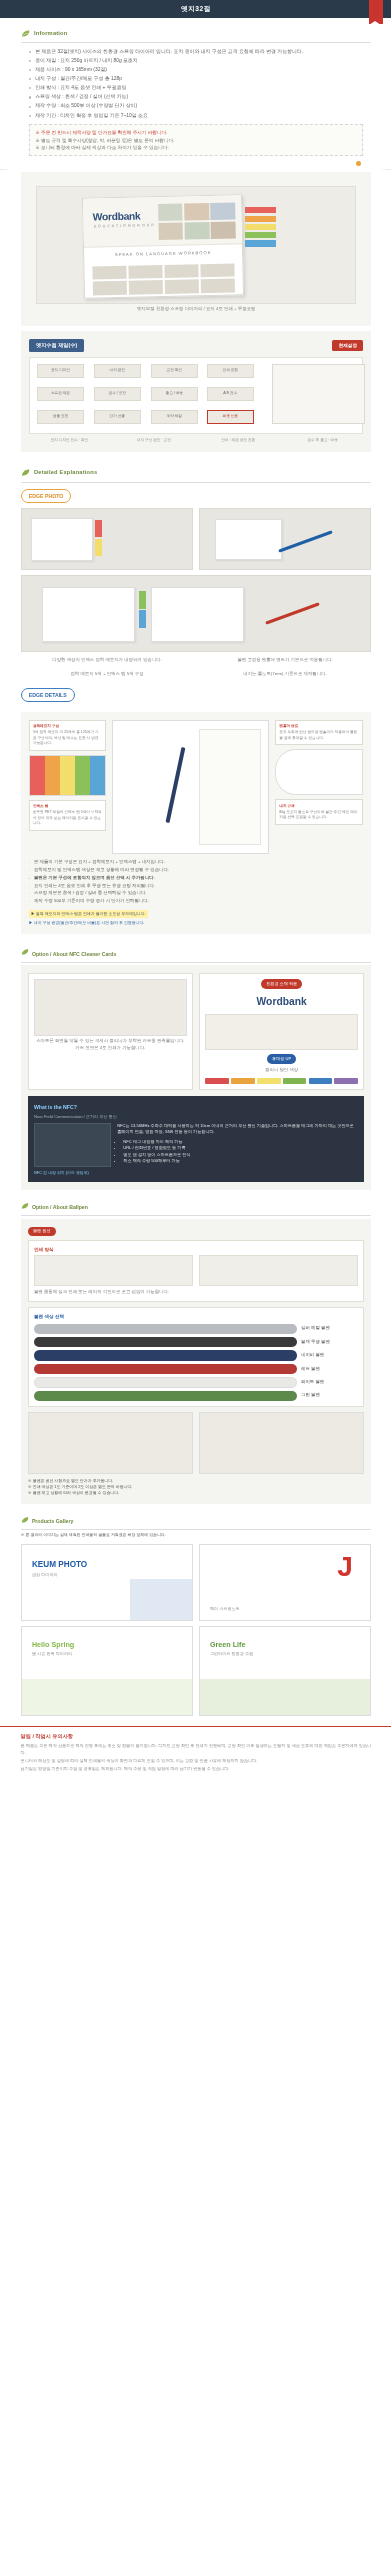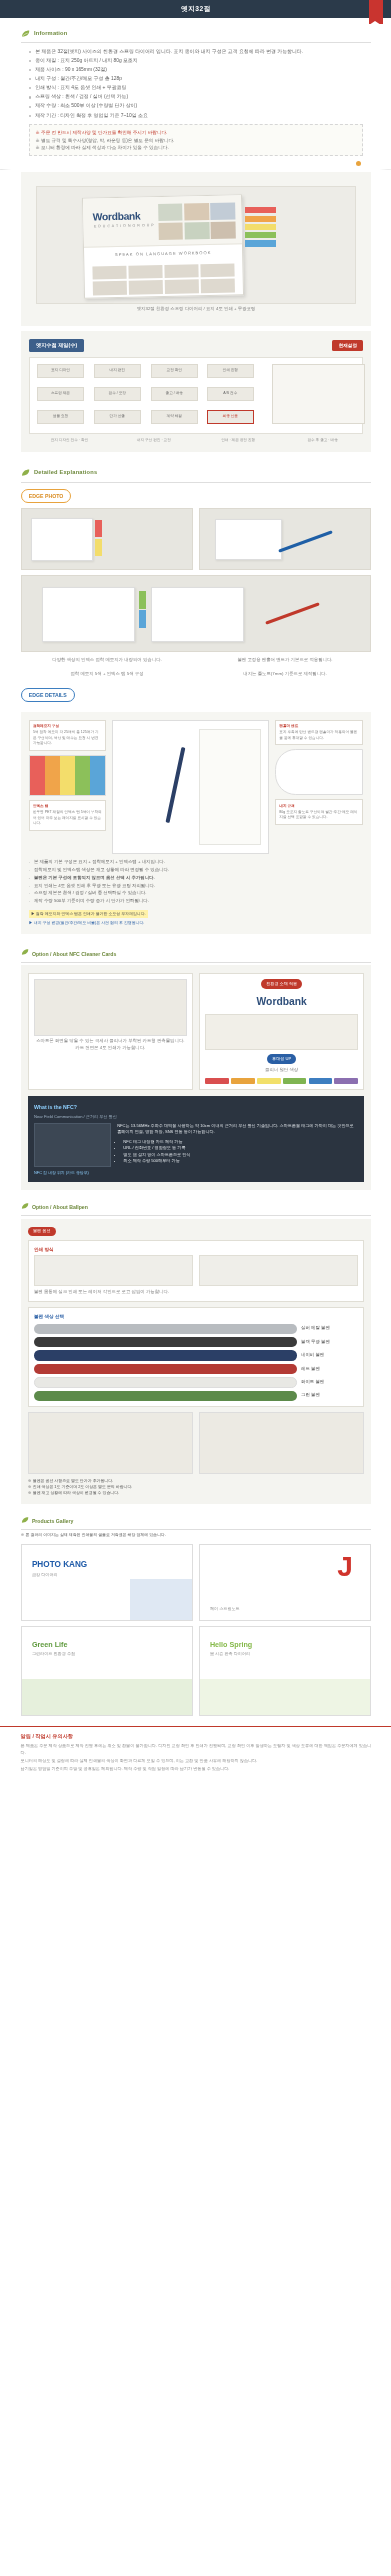--- a/index.html
+++ b/index.html
@@ -548,37 +548,37 @@
           <path d="M2 15C2 7 9 3 16 3c0 8-6 12-14 12z" fill="#8fb04a"></path>
         </svg>
     </span>
     <span>Products Gallery</span>
   </div>
   <div class="sec-rule"></div>
   <div style="padding:2.1px 20.6px" class="tiny">※ 본 갤러리 이미지는 실제 제작된 인쇄물의 샘플로 저작권은 해당 업체에 있습니다.</div>
 
   <div class="gallery">
     <div class="gcell">
-      <div style="position:absolute;left:10.3px;top:13.4px;font-size:8.2px;font-weight:bold;color:#1e5aa8">PHOTO KANG</div>
+      <div style="position:absolute;left:10.3px;top:13.4px;font-size:8.2px;font-weight:bold;color:#1e5aa8">KEUM PHOTO</div>
       <div style="position:absolute;left:10.3px;top:27px;font-size:4.1px;color:#888">금강 다이어리</div>
       <div style="position:absolute;right:0;bottom:0;width:62px;height:41px;background:#dfe8f3"></div>
     </div>
     <div class="gcell">
       <div style="position:absolute;right:17.5px;top:8.2px;font-size:28px;font-weight:bold;color:#d0342c;line-height:1">J</div>
       <div style="position:absolute;left:10.3px;bottom:8.2px;font-size:4.1px;color:#888">제이 스프링노트</div>
+    </div>
+    <div class="gcell tall">
+      <div style="position:absolute;left:10.3px;top:11.3px;font-size:7.2px;font-weight:bold;color:#86b94a">Hello Spring</div>
+      <div style="position:absolute;left:10.3px;top:24px;font-size:4.1px;color:#888">봄 시즌 판촉 다이어리</div>
+      <div style="position:absolute;left:0;bottom:0;width:100%;height:36px;background:#eef5e4"></div>
     </div>
     <div class="gcell tall">
       <div style="position:absolute;left:10.3px;top:11.3px;font-size:7.2px;font-weight:bold;color:#5f9a3d">Green Life</div>
       <div style="position:absolute;left:10.3px;top:24px;font-size:4.1px;color:#888">그린라이프 친환경 수첩</div>
       <div style="position:absolute;left:0;bottom:0;width:100%;height:36px;background:#e6f0dc"></div>
-    </div>
-    <div class="gcell tall">
-      <div style="position:absolute;left:10.3px;top:11.3px;font-size:7.2px;font-weight:bold;color:#86b94a">Hello Spring</div>
-      <div style="position:absolute;left:10.3px;top:24px;font-size:4.1px;color:#888">봄 시즌 판촉 다이어리</div>
-      <div style="position:absolute;left:0;bottom:0;width:100%;height:36px;background:#eef5e4"></div>
     </div>
   </div>
 
   
   <div class="footer">
     <h4>알림 / 작업시 유의사항</h4>
     <p>본 제품은 주문 제작 상품으로 제작 진행 후에는 취소 및 환불이 불가합니다. 디자인 교정 확인 후 인쇄가 진행되며, 교정 확인 이후 발생하는 오탈자 및 색상 오류에 대한 책임은 주문자에게 있습니다.</p>
     <p>모니터의 해상도 및 설정에 따라 실제 인쇄물의 색상이 화면과 다르게 보일 수 있으며, 이는 교환 및 반품 사유에 해당하지 않습니다.</p>
     <p>납기일은 영업일 기준이며 주말 및 공휴일은 제외됩니다. 제작 수량 및 작업 일정에 따라 납기가 변동될 수 있습니다.</p>
   </div>

